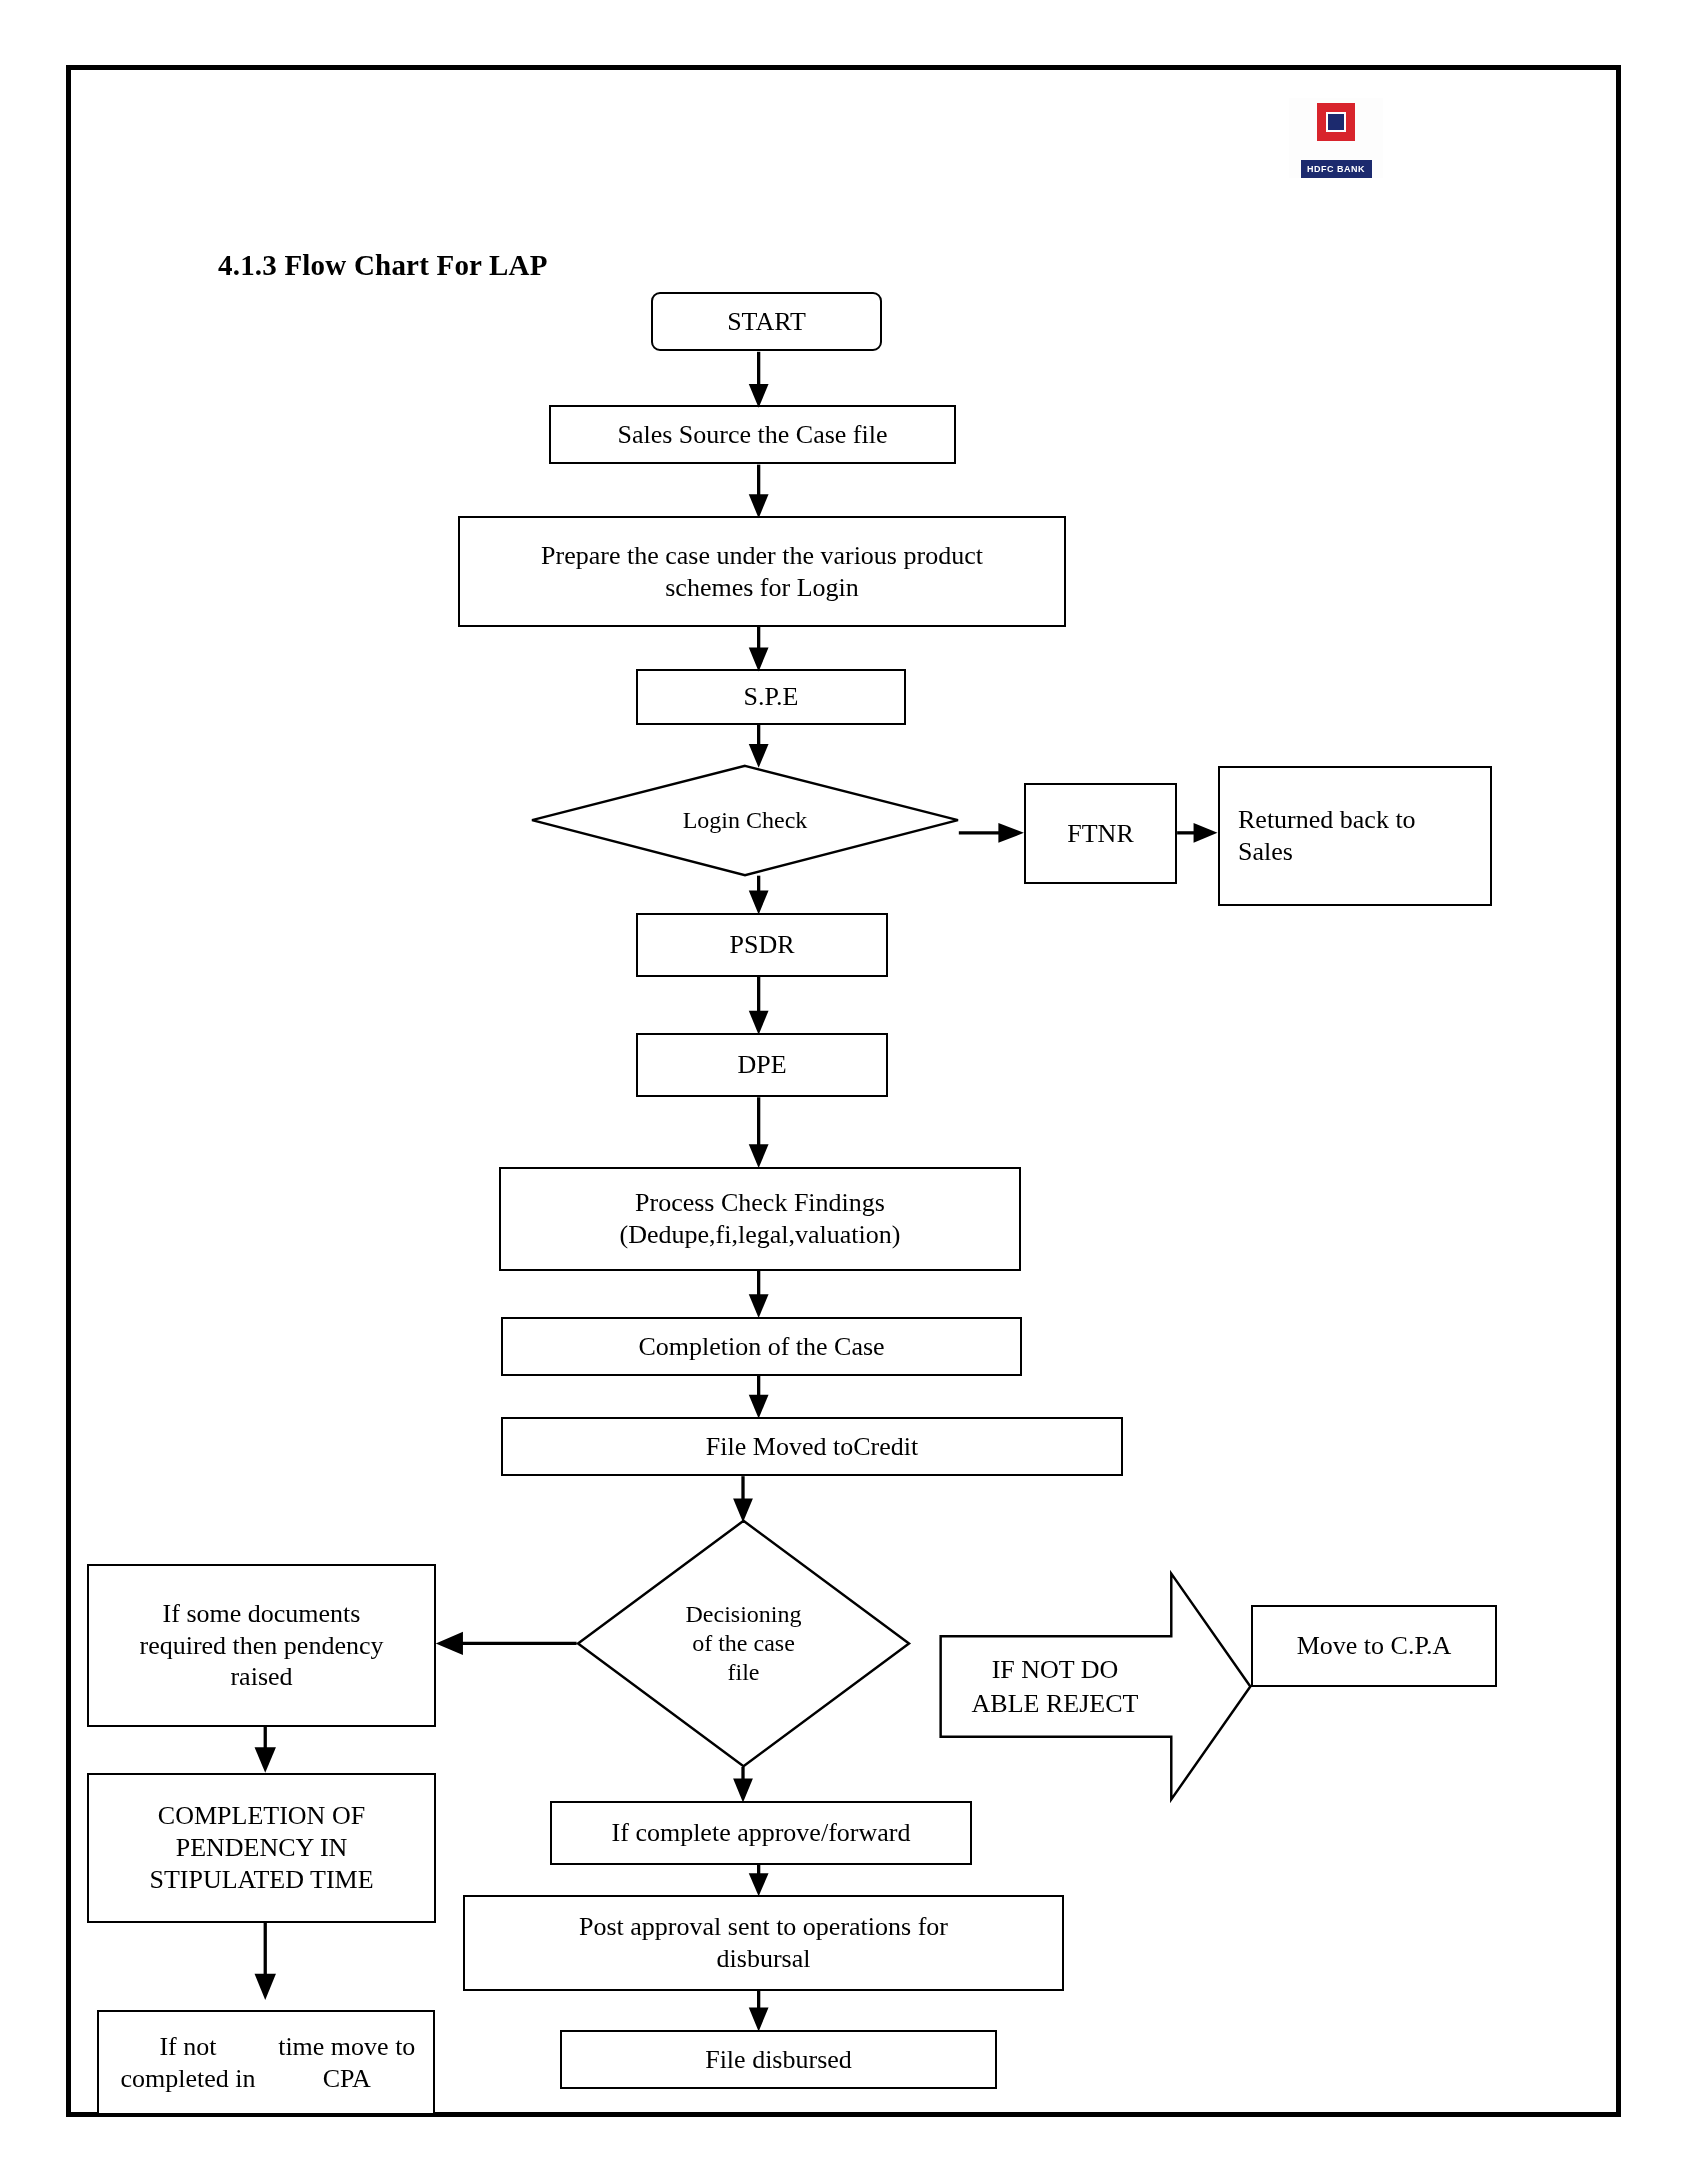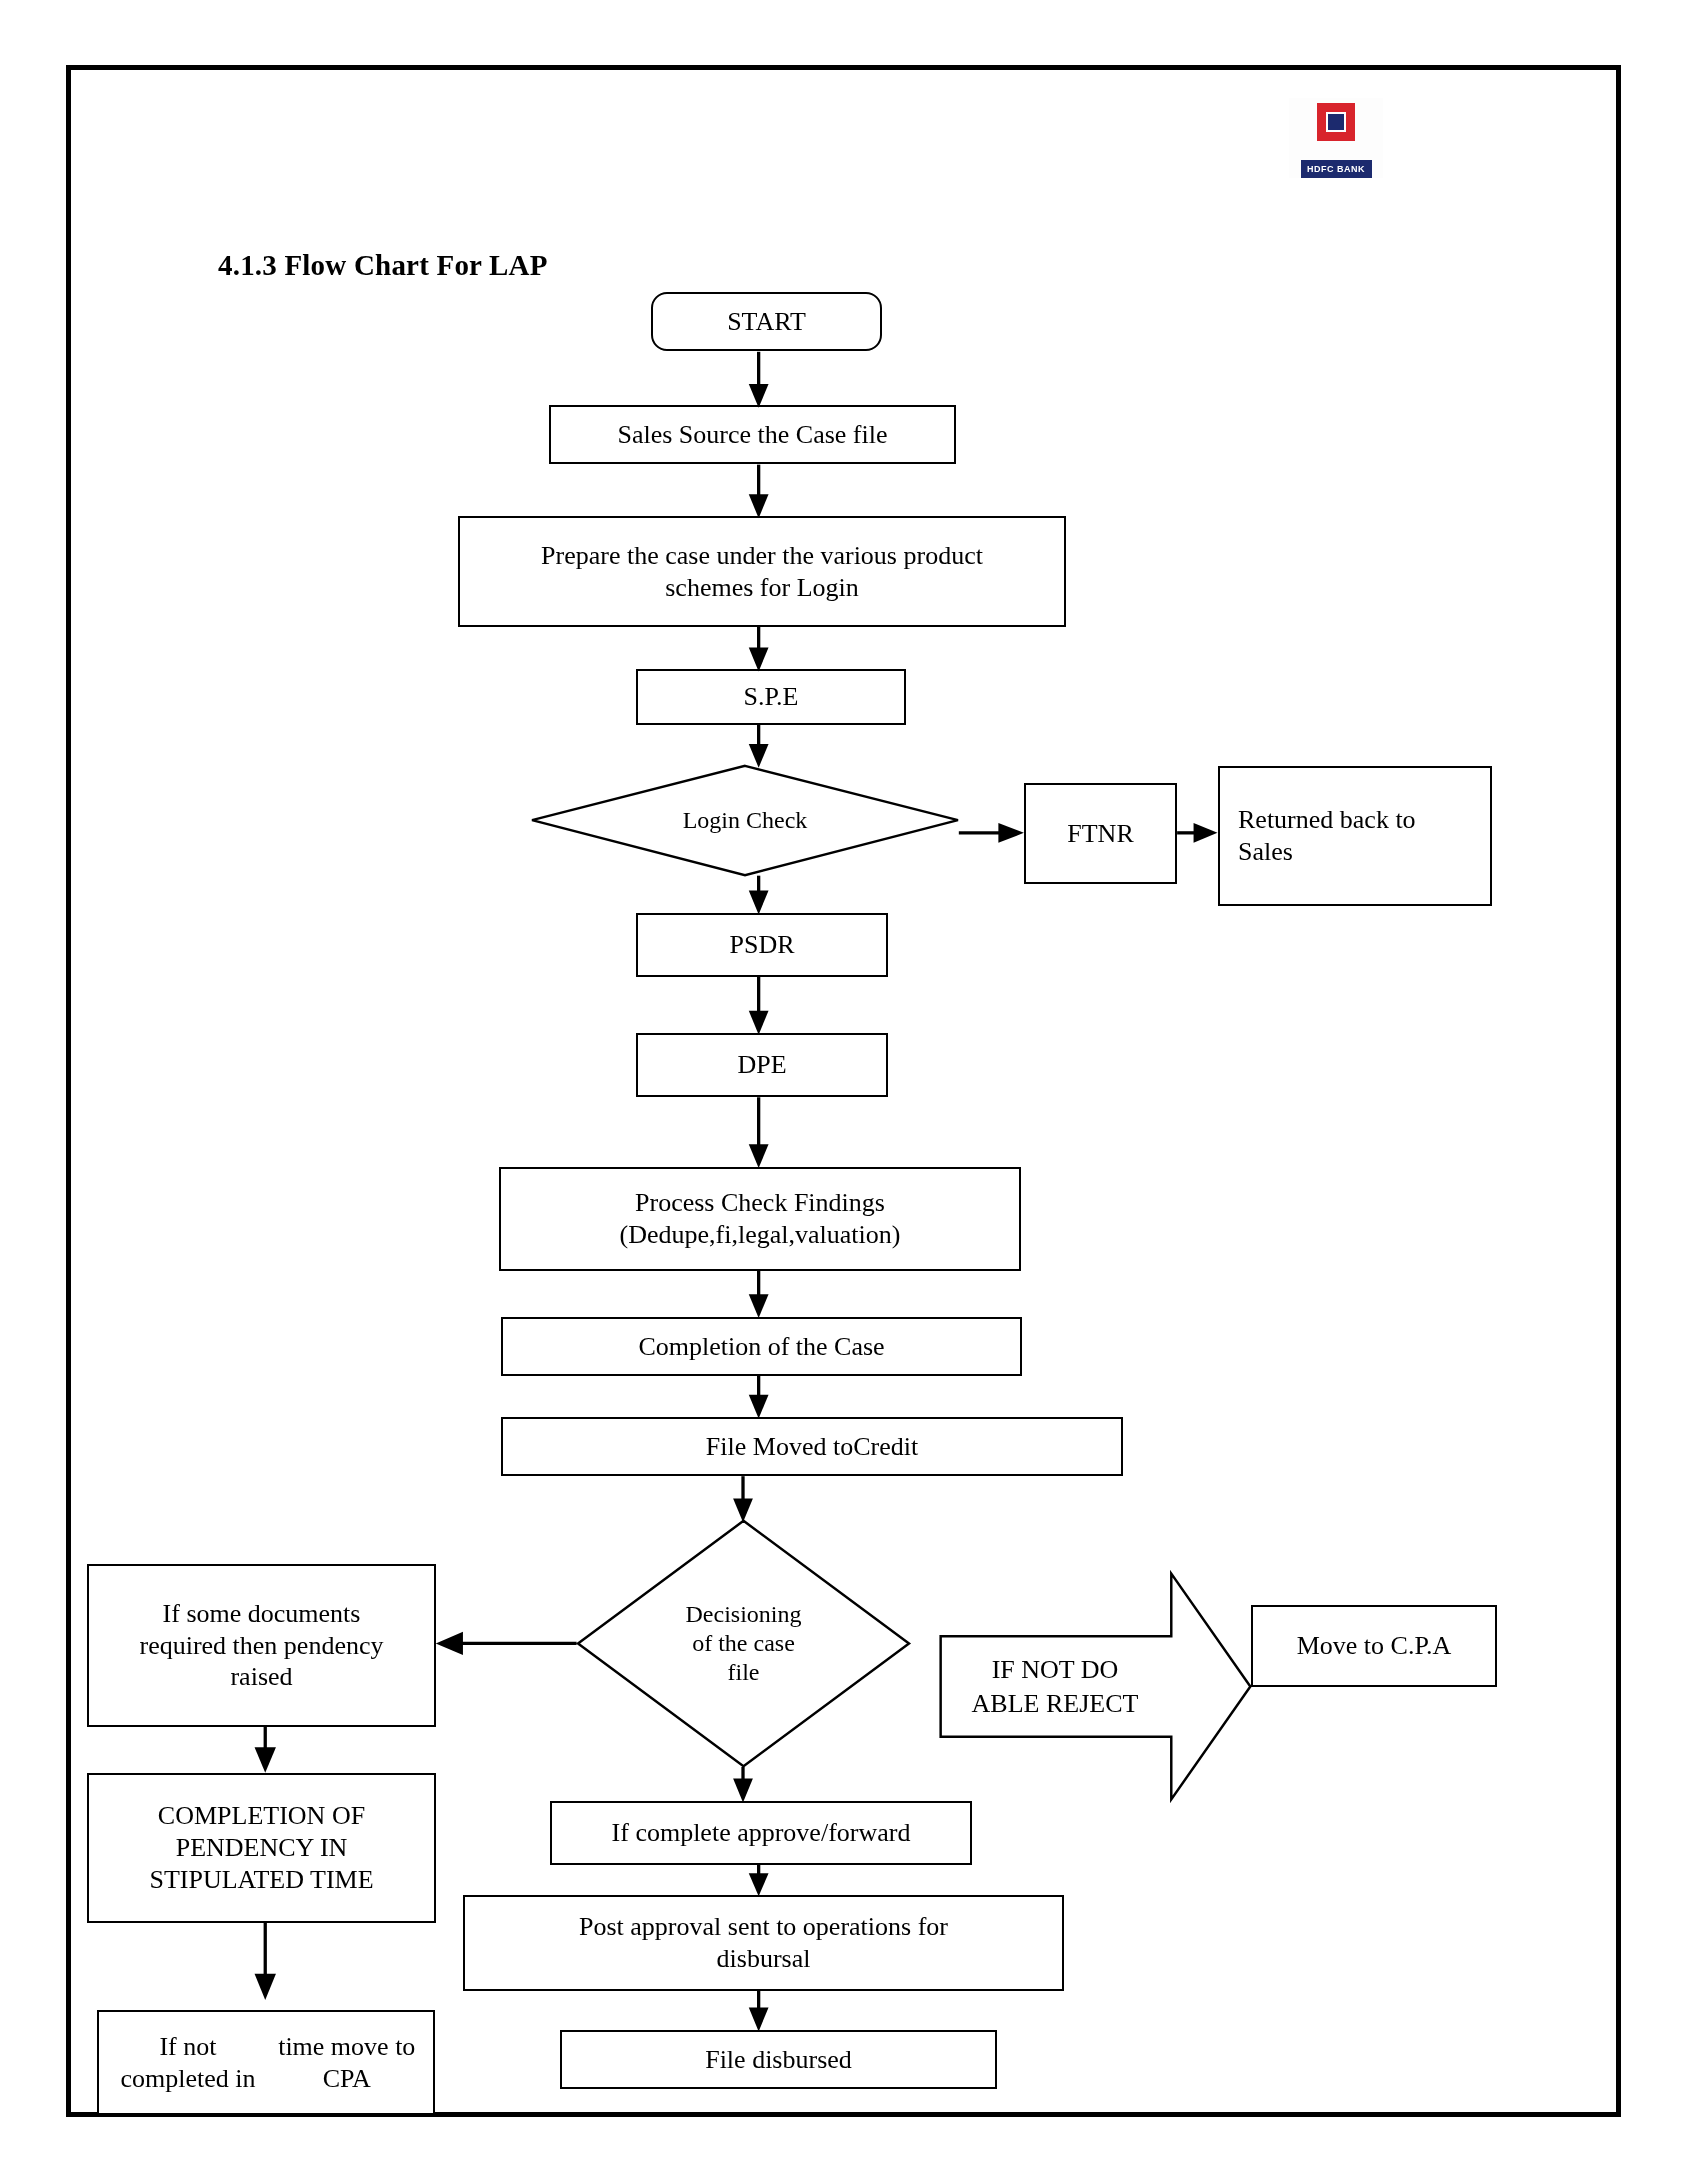--- a/index.html
+++ b/index.html
@@ -25,21 +25,21 @@
                  font-size:9px;font-weight:700;letter-spacing:0.5px;line-height:1;}
 
   
   #heading{position:absolute;left:218px;top:229px;font-size:29px;font-weight:bold;
            color:#000;white-space:nowrap;letter-spacing:0.2px;margin-top:20px;}
 
   
   .node{position:absolute;border:2.5px solid #000;background:#fff;box-sizing:border-box;
         display:flex;align-items:center;justify-content:center;text-align:center;
         font-size:26px;color:#000;line-height:1.22;padding:0 8.2px;}
-  .node.rounded{border-radius:16px;}
+  .node.rounded{border-radius:9px;}
   .node.lefttext{justify-content:flex-start;text-align:left;padding-left:18px;}
 
   
   .diamond{position:absolute;}
   .diamond svg{position:absolute;left:0;top:0;overflow:visible;}
   .diamond .dlabel{position:absolute;left:0;top:0;width:100%;height:100%;
                    display:flex;align-items:center;justify-content:center;text-align:right;
                    font-size:24px;color:#000;line-height:1.22;}
 
   

